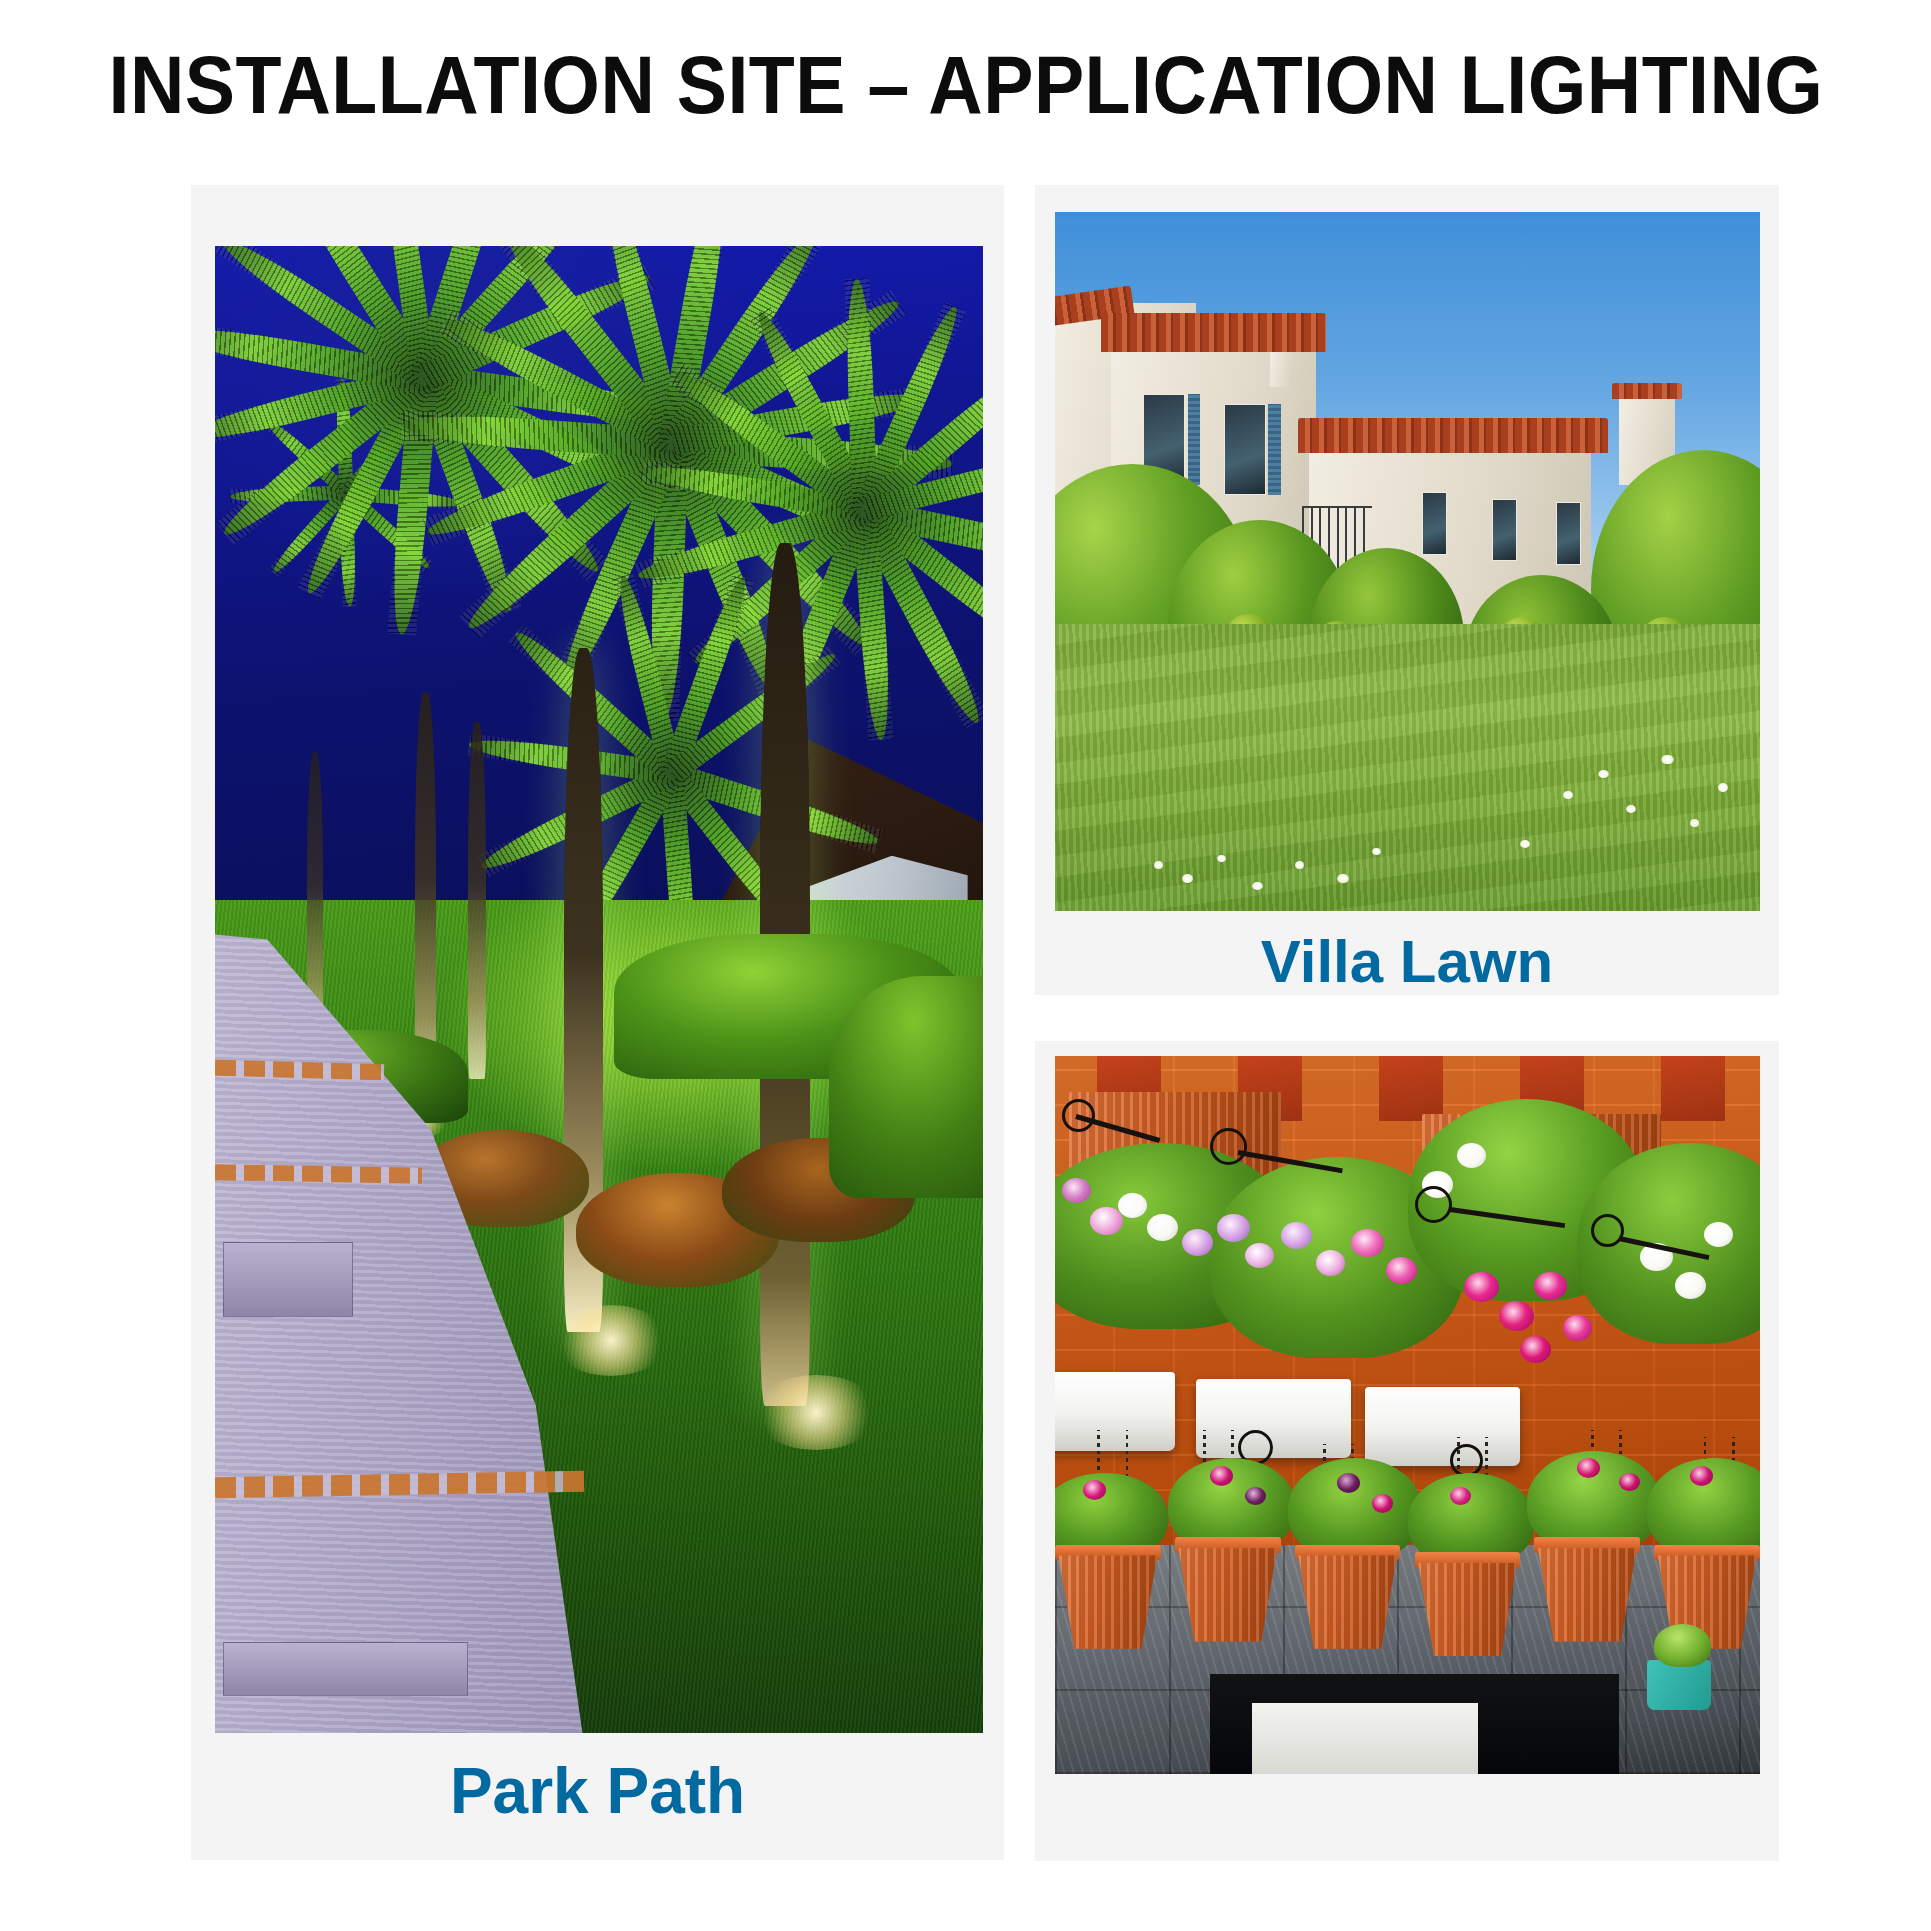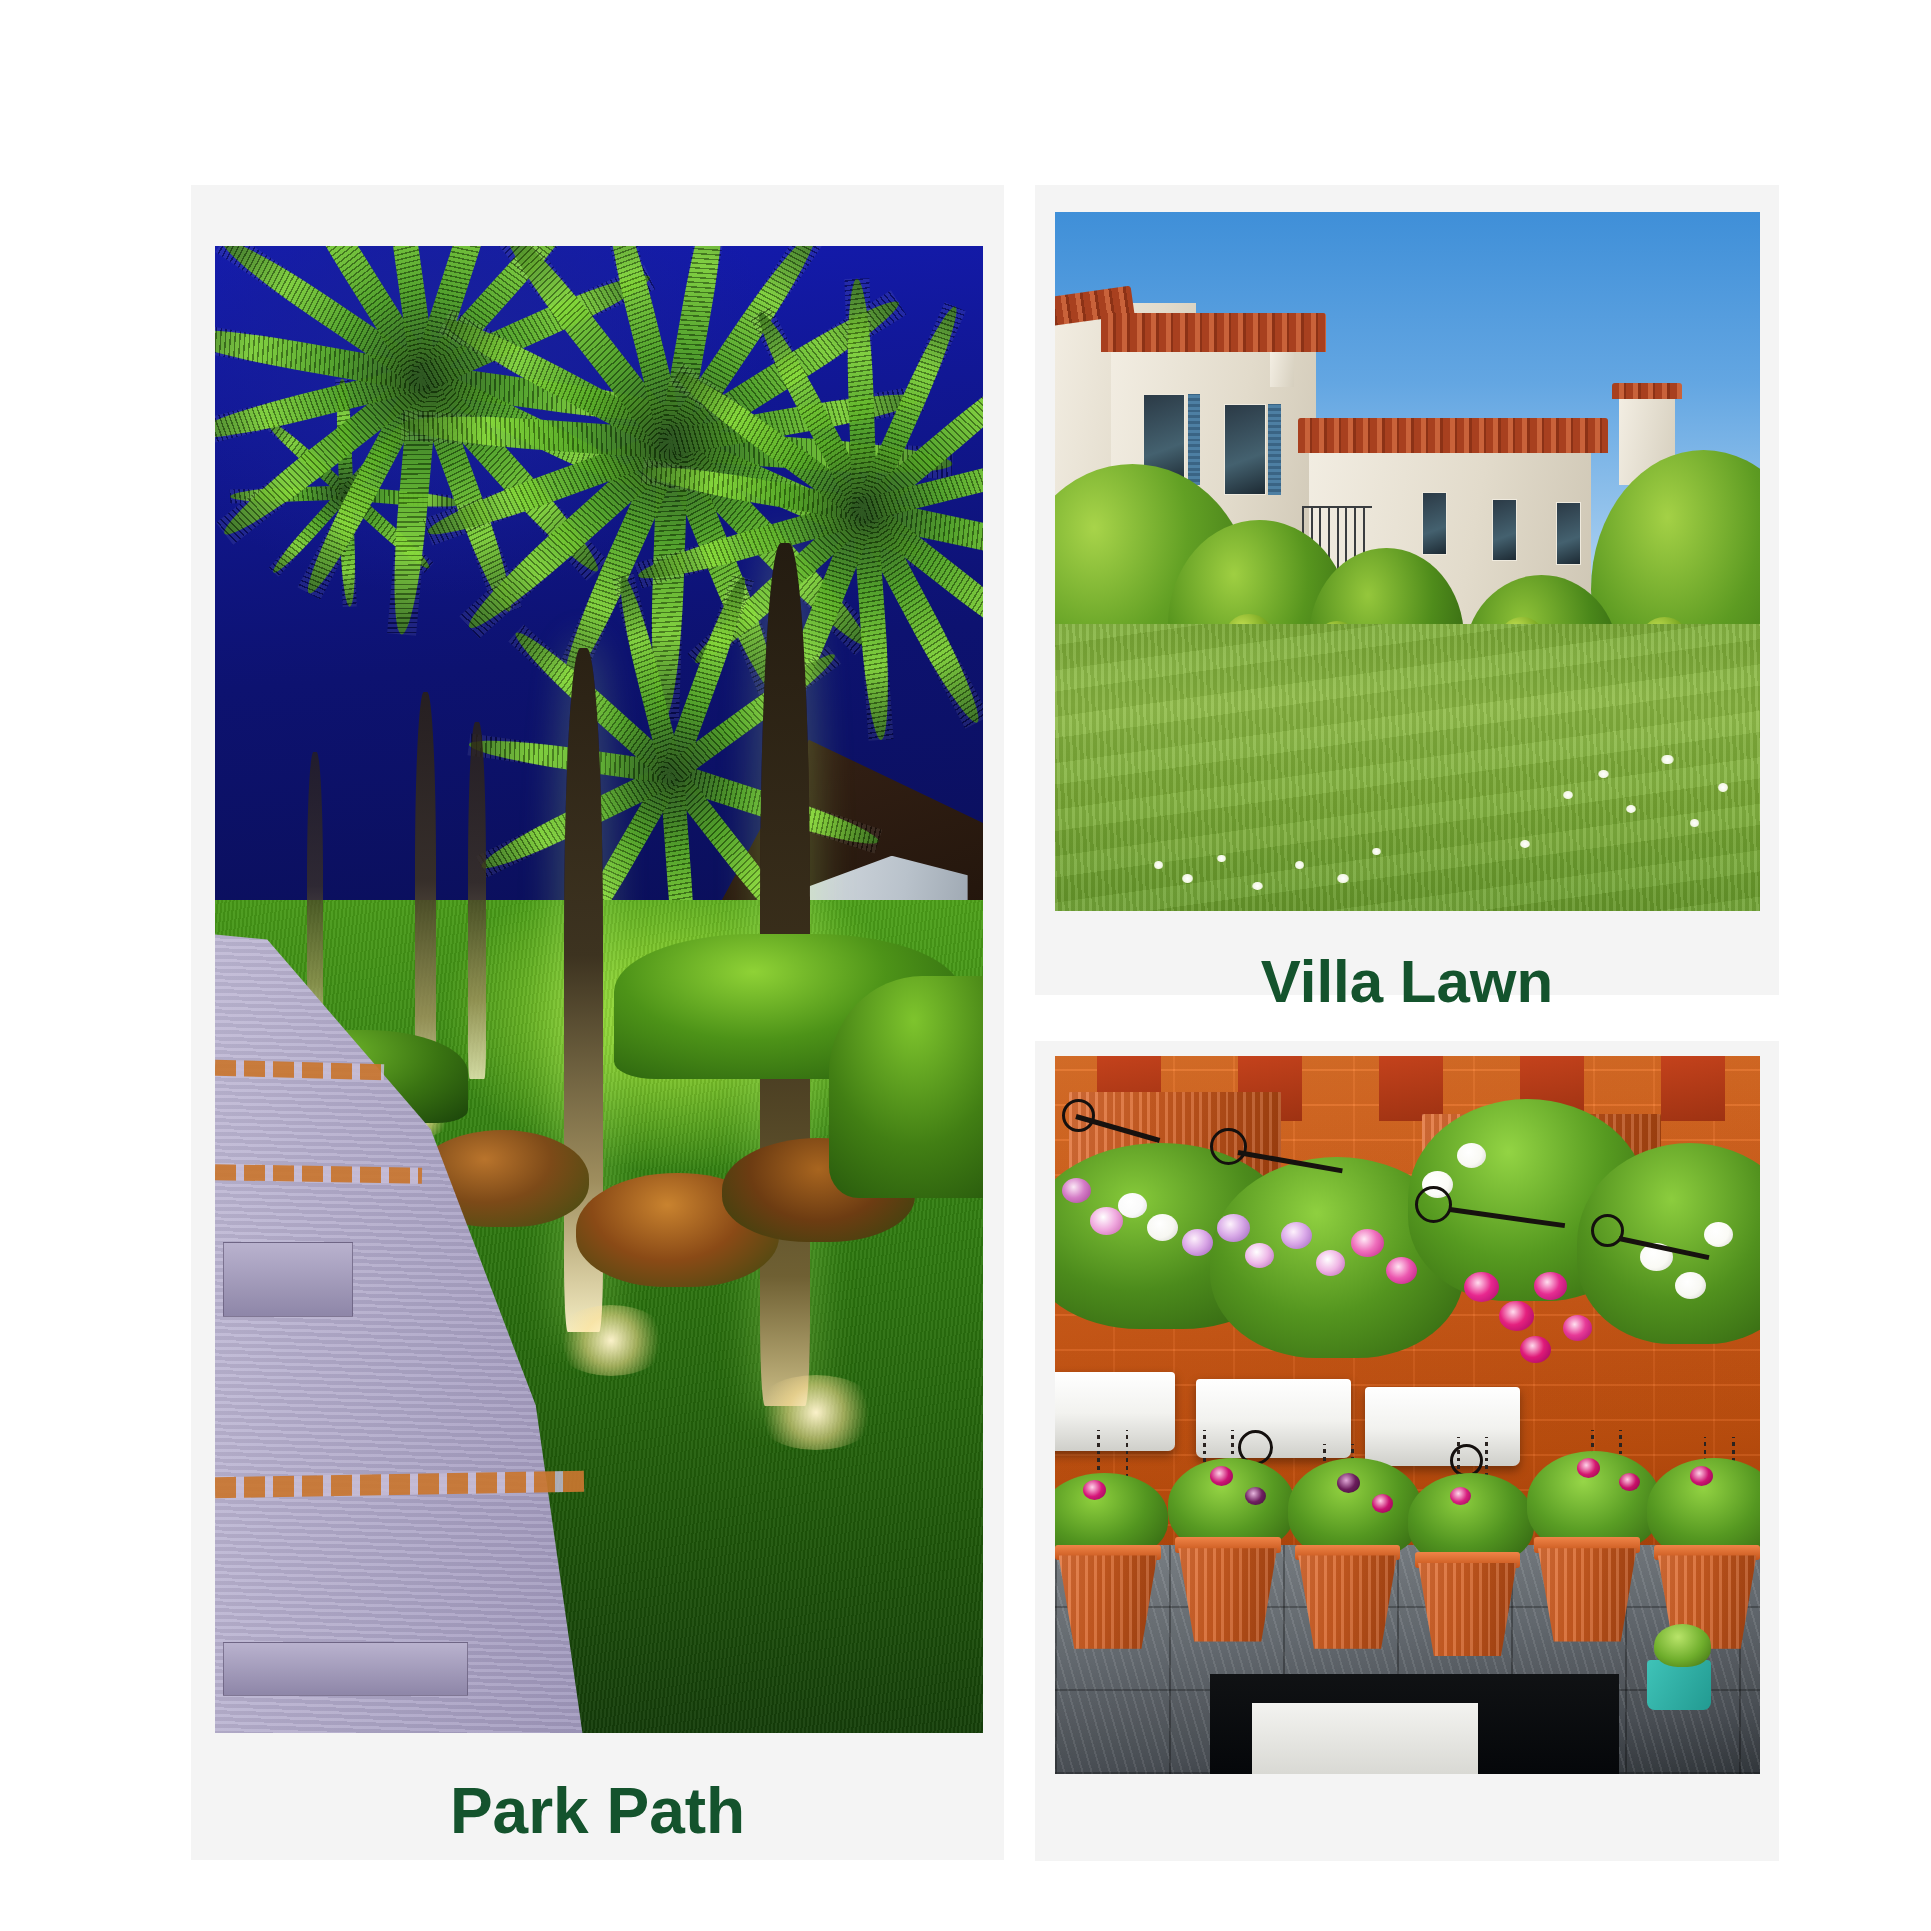--- a/index.html
+++ b/index.html
@@ -60,23 +60,22 @@
   .photo-villa   { left: 20px;  top: 27px; width: 705px;  height: 699px; }
   .photo-balcony { left: 20px;  top: 15.4px; width: 705px;  height: 718px; }
 
   .caption {
     position: absolute;
     left: 0;
     width: 100%;
     text-align: center;
     font-family: "Liberation Sans", sans-serif;
     font-weight: bold;
-    color: #14532d;
+    color: #0369a1;
     white-space: nowrap;
-    margin-top: 20px;
   }
   .cap-left    { top: 1569px; font-size: 64px; }
   .cap-villa   { top: 742px;  font-size: 60px; }
   .cap-balcony { top: 751px;  font-size: 60px; }
 
   
   .scene-park { position: absolute; inset: 0; background: #0b1464; }
 
   
   .pk-sky {
@@ -315,20 +314,23 @@
     position: absolute;
     background: linear-gradient(120deg, #3fc3b8 0%, #229a91 100%);
     border-radius: 3.9px 3.9px 7.7px 7.7px;
   }
 </style>
 </head>
 <body>
 
 <div class="page">
 
+  <div class="title-bar">
+    <span class="title-text">INSTALLATION  SITE – APPLICATION LIGHTING</span>
+  </div>
 
   <div class="card card-left">
     <div class="photo photo-left">
       <div class="scene-park">
 
         <div class="pk-sky"></div>
 
         <div class="pk-bldg"></div>
         <div class="pk-wall"></div>
         <div class="pk-door"></div>

